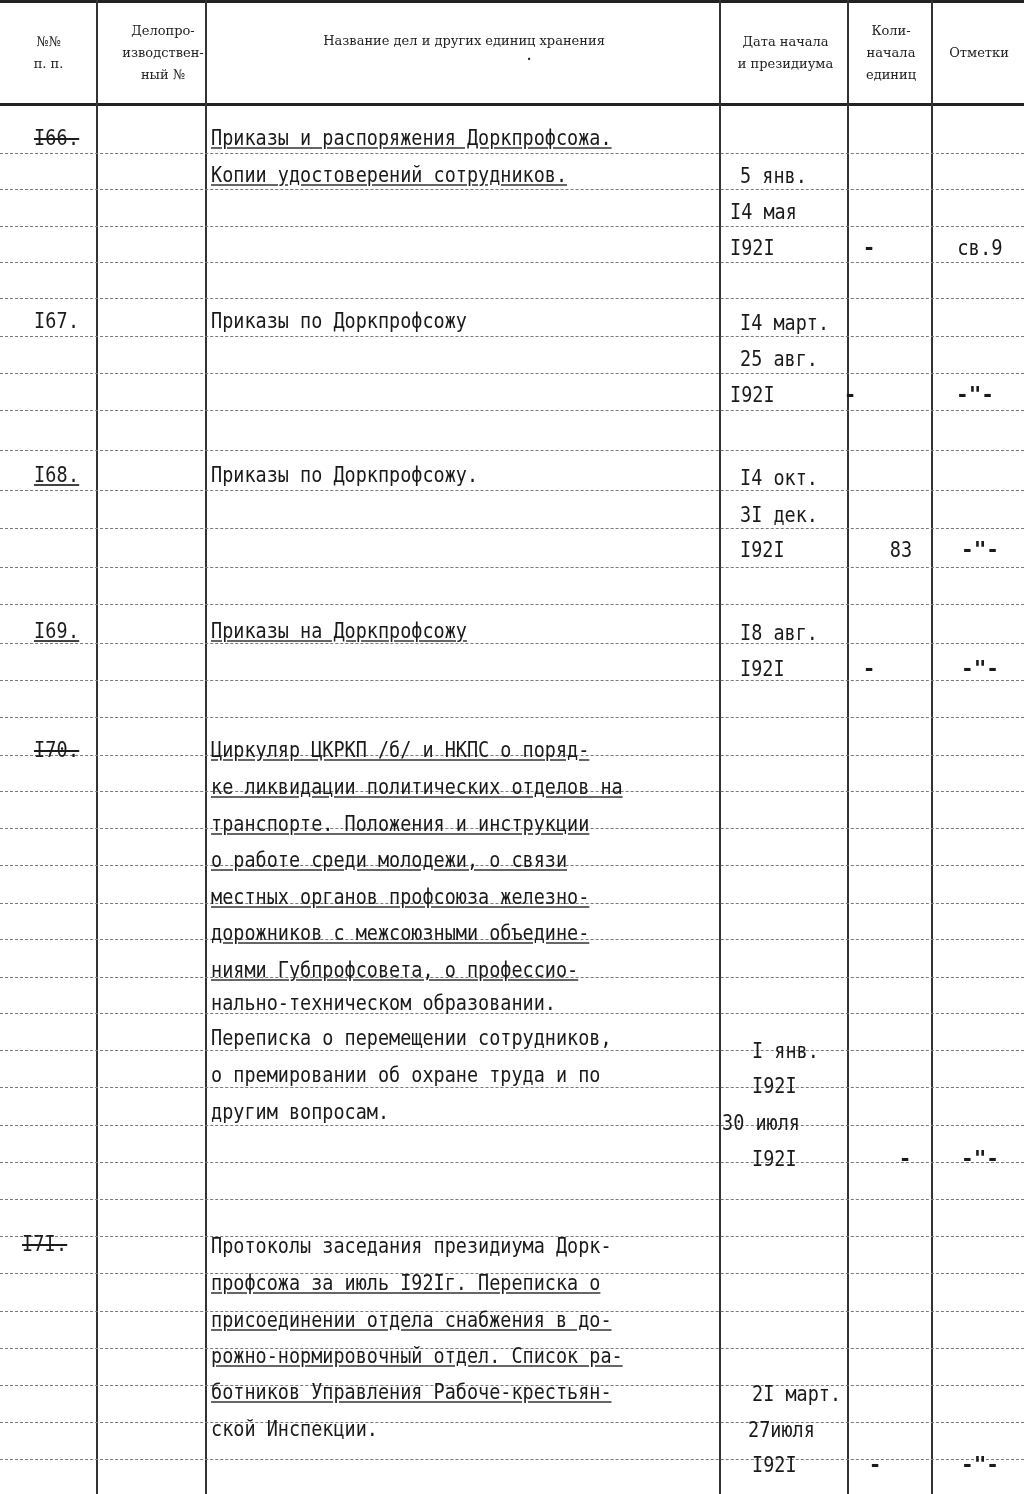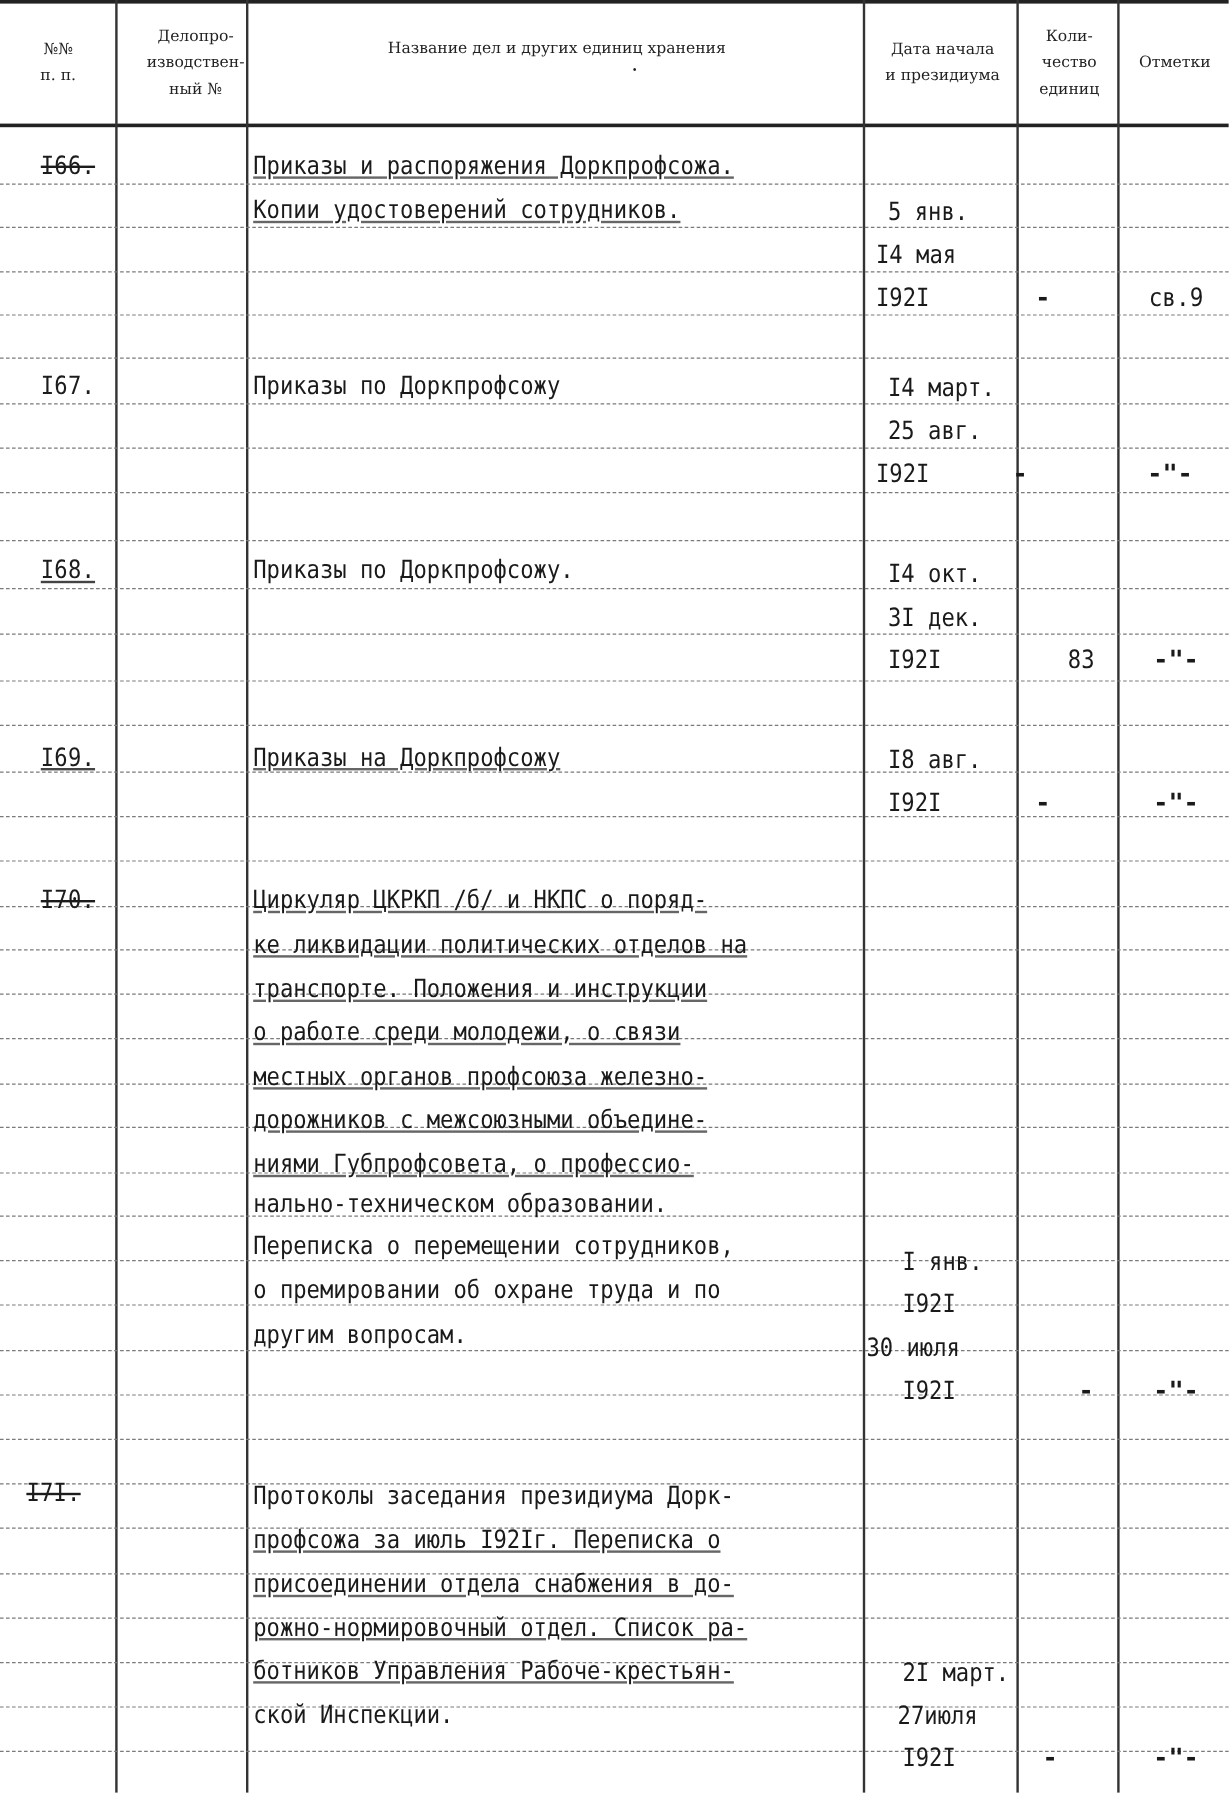--- a/index.html
+++ b/index.html
@@ -44,21 +44,21 @@
   </div>
   <div class="hdr" style="left:722px;width:127px;">
     <div>
         <div>Дата начала</div>
         <div>и президиума</div>
       </div>
   </div>
   <div class="hdr" style="left:850px;width:82px;">
     <div>
         <div>Коли-</div>
-        <div>чество</div>
+        <div>начала</div>
         <div>единиц</div>
       </div>
   </div>
   <div class="hdr" style="left:934px;width:90px;">
     <div>Отметки</div>
   </div>
 
   <div class="hdr-bottom"></div>
 
   <div class="vline" style="left:96px;"></div>

